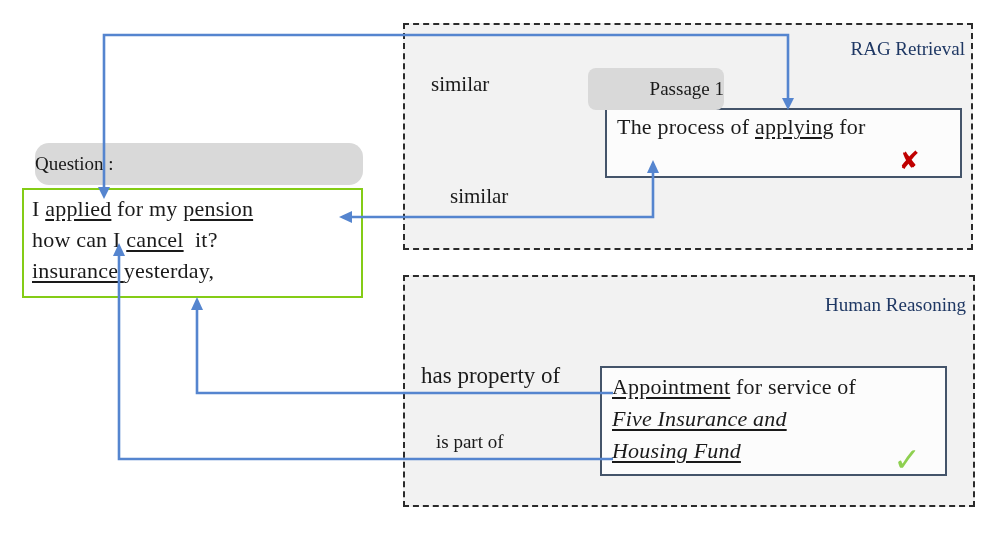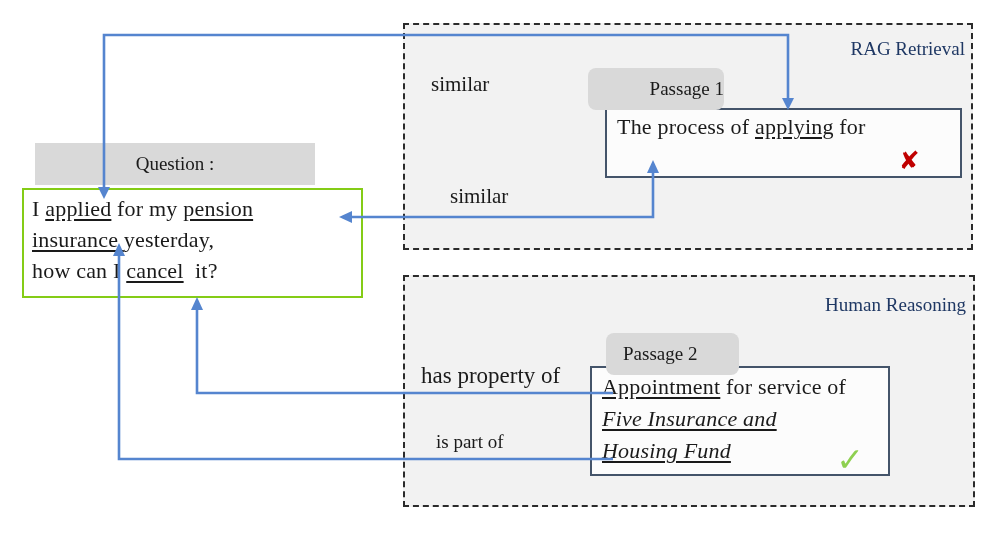--- a/index.html
+++ b/index.html
@@ -29,31 +29,31 @@
     padding-left:17px; z-index:3; white-space:nowrap;
   }
   #p1-tab { left:183px; top:43px; width:136px;text-align:right; }
   #p2-tab { left:201px; top:56px; width:133px; }
   .pbox {
     position:absolute; box-sizing:border-box; background:#fcfcfc;
     border:2px solid var(--c-box_border,#44546a); z-index:2;
     font-size:22px; padding:1px 10px; letter-spacing:0.2px;
   }
   #p1-box { left:200px; top:83px; width:357px; height:70px;  line-height:31px; }
-  #p2-box { left:185px; top:89px; width:300px; height:110px; line-height:32px; padding-top:3px; }
+  #p2-box { left:195px; top:89px; width:347px; height:110px; line-height:32px; padding-top:3px; }
   .pline { white-space:pre-wrap; }
   .u { text-decoration:underline; text-decoration-thickness:2px; text-underline-offset:3px; }
   .i { font-style:italic; }
   .verdict { position:absolute; font-family:"DejaVu Sans",sans-serif; font-weight:bold; line-height:1; }
   #p1-verdict { right:40px; bottom:3px;  font-size:25px; color:var(--c-red_x,#c00000); }
   #p2-verdict { right:24px; bottom:-2px; font-size:33px; color:var(--c-green_check,#92d050); }
   #q-label {
-    position:absolute; left:35px; top:143px; width:280px; height:42px;
-    background:var(--c-tab_gray,#d9d9d9); border-radius:0;
-    text-align:center; line-height:42px; font-size:19px; z-index:1;
+    position:absolute; left:35px; top:143px; width:328px; height:42px;
+    background:var(--c-tab_gray,#d9d9d9); border-radius:14px;
+    text-align:left; line-height:42px; font-size:19px; z-index:1;
   }
   #q-box {
     position:absolute; left:22px; top:188px; width:341px; height:110px;
     box-sizing:border-box; background:#ffffff; border:2px solid #84cc16;
     padding:3px 8px 0 8px; font-size:22px; line-height:31px; letter-spacing:0.2px; z-index:2;
   }
   #arrows { position:absolute; left:0; top:0; width:1005px; height:544px; z-index:5; pointer-events:none; }
   .conn { fill:none; stroke:var(--c-arrow,#5585cf); stroke-width:2.6px; }
   .head { fill:var(--c-arrow,#5585cf); stroke:none; }
 </style>
@@ -70,34 +70,33 @@
     <div class="pbox" id="p1-box">
       <div class="pline"><span>The process of </span><span class="u">applying</span><span> for</span></div>
       <span class="verdict" id="p1-verdict">✘</span>
     </div>
   </div>
 
   <div class="panel" id="human-panel">
     <div class="panel-title" id="human-title">Human Reasoning</div>
     <div class="rel-label" id="rel-hasprop">has property of</div>
     <div class="rel-label" id="rel-ispart">is part of</div>
-    <div class="tab" id="p2-tab">Passage 2</div>
     <div class="pbox" id="p2-box">
       <div class="pline"><span class="u">Appointment</span><span> for service of</span></div>
       <div class="pline"><span class="u i">Five Insurance and</span></div>
       <div class="pline"><span class="u i">Housing Fund</span></div>
       <span class="verdict" id="p2-verdict">✓</span>
     </div>
   </div>
 
   <div id="q-label">Question :</div>
   <div id="q-box">
     <div class="pline"><span>I </span><span class="u">applied</span><span> for my </span><span class="u">pension</span></div>
+    <div class="pline"><span>how can I </span><span class="u">cancel</span><span>&nbsp; it?</span></div>
     <div class="pline"><span class="u">insurance </span><span>yesterday,</span></div>
-    <div class="pline"><span>how can I </span><span class="u">cancel</span><span>&nbsp; it?</span></div>
   </div>
 
   <svg id="arrows" viewBox="0 0 1005 544" xmlns="http://www.w3.org/2000/svg">
 
     <path class="conn" d="M 104 190 L 104 35 L 788 35 L 788 100"></path>
     <polygon class="head" points="104,199 98,187 110,187"></polygon>
     <polygon class="head" points="788,110 782,98 794,98"></polygon>
 
     <path class="conn" d="M 343 217 L 653 217 L 653 167"></path>
     <polygon class="head" points="339,217 352,211 352,223"></polygon>

